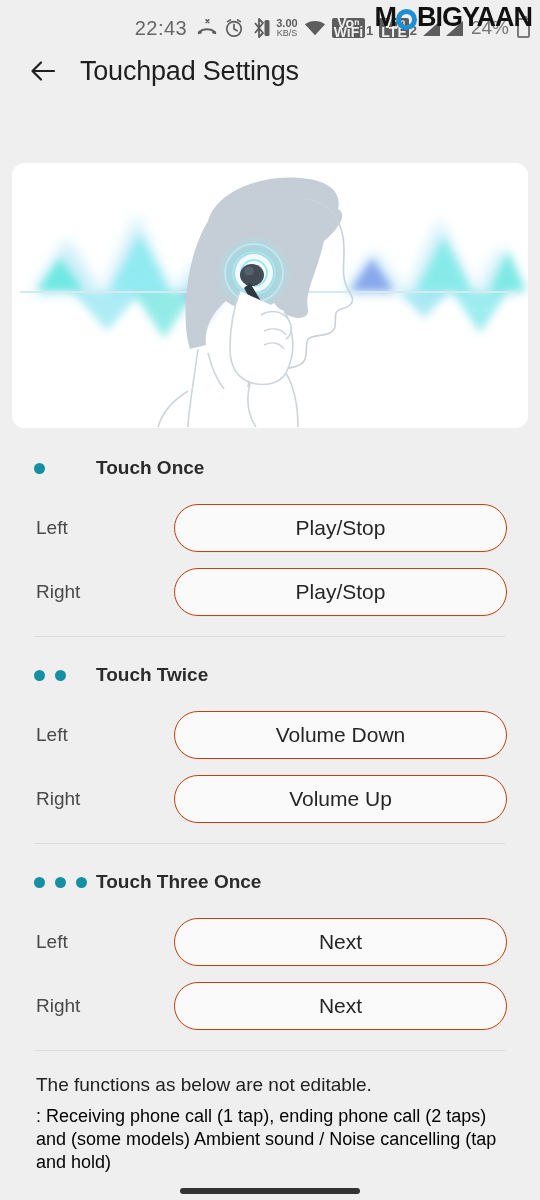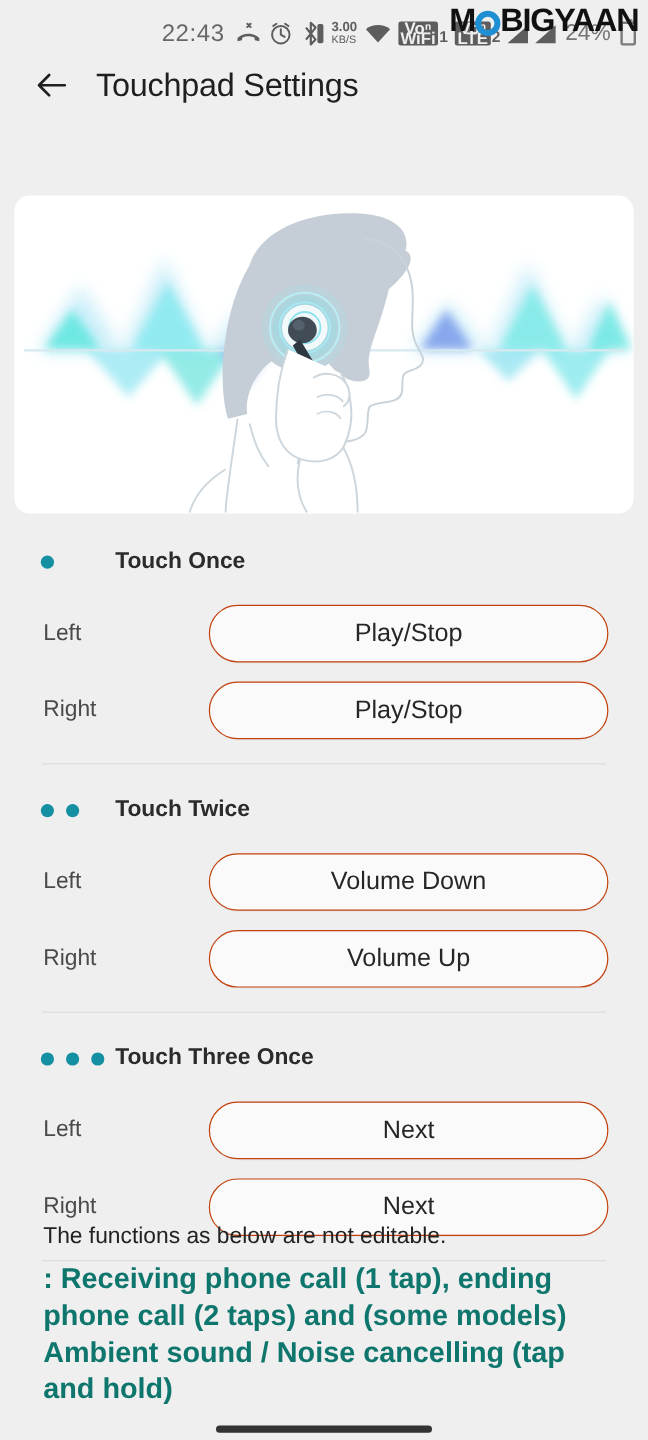--- a/index.html
+++ b/index.html
@@ -13,21 +13,21 @@
 
   
   .statusbar {
     position:relative; height:56px; width:100%;
     display:flex; align-items:center; justify-content:flex-end;
     padding:0 10px 0 0; gap:6px;
     color:#6d6d6d;
   }
   .sb-time { font-size:20px; color:#676767; letter-spacing:0.5px; margin-right:3px; }
   .sb-ic { display:inline-flex; align-items:center; justify-content:center; color:#5d5d5d; }
-  .sb-net { font-size:11px; line-height:1.0; text-align:left; color:#5d5d5d; font-weight:bold; }
+  .sb-net { font-size:11px; line-height:1.0; text-align:center; color:#5d5d5d; font-weight:bold; }
   .sb-net small { display:block; font-size:9px; font-weight:normal; }
   .vo-box { display:flex; align-items:flex-end; gap:1px; }
   .vo-tag {
     background:#5d5d5d; color:#efefef; font-size:14px; font-weight:bold;
     line-height:9px; padding:1px 2px; border-radius:2px; text-align:center;
   }
   .vo-tag i { font-style:normal; display:block; }
   .vo-num { font-size:13px; font-weight:bold; color:#5d5d5d; }
   .tri-sig { width:0; height:0; border-style:solid; border-width:0 0 15px 17px;
              border-color:transparent transparent #5d5d5d transparent; }
@@ -75,21 +75,21 @@
     background:#fafafa; border:1px solid #c2410c;
     display:flex; align-items:center; justify-content:center;
     font-size:21px; color:#262626; cursor:pointer;
     box-shadow:0 1px 1px rgba(0,0,0,0.03);
   }
   .divider { height:1px; background:#dcdcdc; margin:12px 35px 10px 35px; }
 
   
   .footer { position:absolute; left:0; bottom:26px; width:540px; padding:0 36px; }
   .footer-title { font-size:19px; font-weight:normal; color:#222; margin-bottom:9px; }
-  .footer-body { font-size:24px; color:#0f766e; line-height:1.28;font-weight:bold; }
+  .footer-body { font-size:18px; color:#000000; line-height:1.28; }
 
   .gesture-bar {
     position:absolute; bottom:6px; left:50%; transform:translateX(-50%);
     width:180px; height:6px; border-radius:3px; background:#333;
   }
 </style>
 </head>
 <body>
 
 <div id="screen">

